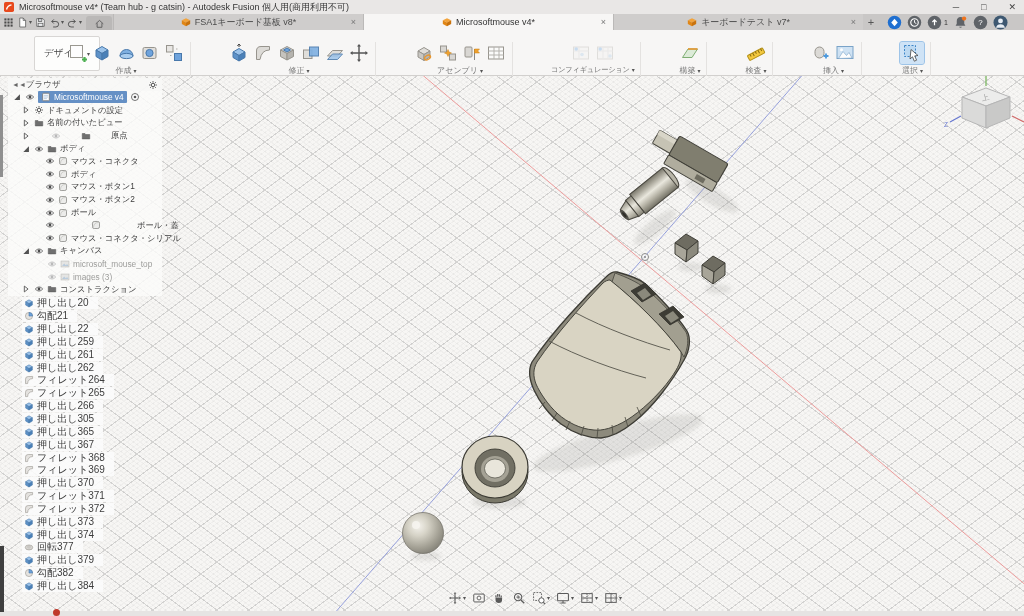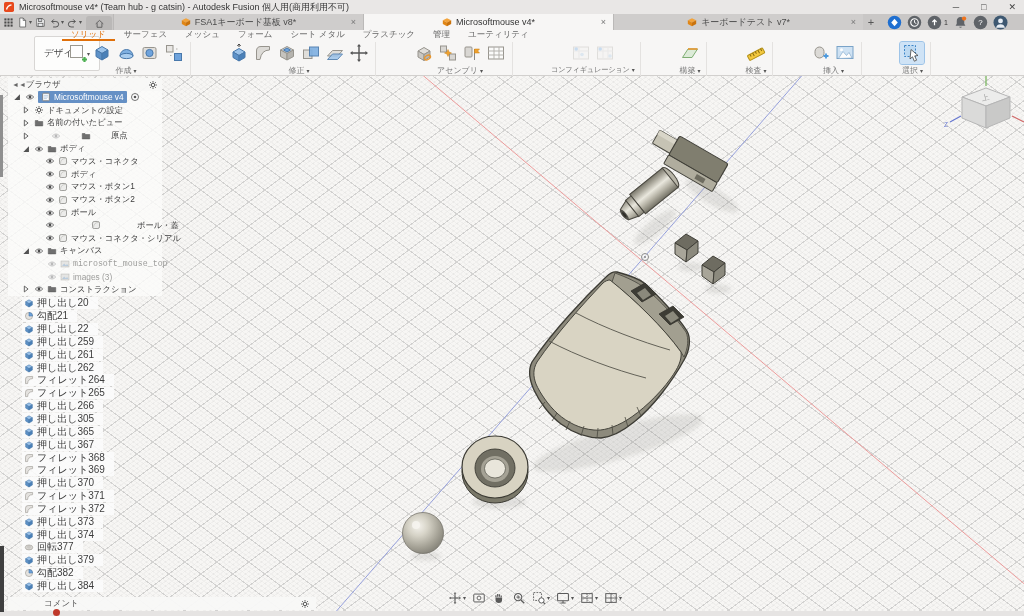--- a/index.html
+++ b/index.html
@@ -247,30 +247,20 @@
           </svg>
         </span>
     </div>
   </div>
 
   <div class="ribbon">
     <div class="ws-btn">
       <span>デザイン</span>
         <span class="caret">▾</span>
     </div>
-    <div class="rtabs" id="ribbon-tabs">
-        <div class="rtab active">ソリッド</div>
-        <div class="rtab">サーフェス</div>
-        <div class="rtab">メッシュ</div>
-        <div class="rtab">フォーム</div>
-        <div class="rtab">シート メタル</div>
-        <div class="rtab">プラスチック</div>
-        <div class="rtab">管理</div>
-        <div class="rtab">ユーティリティ</div>
-      </div>
     <div class="rgroups" id="ribbon-groups">
         <div class="rgroup">
           <div class="rtools">
             <div class="tool">
               <span class="i">
                 <svg viewBox="0 0 20 20" width="20" height="20" xmlns="http://www.w3.org/2000/svg">
                   <rect x="2.5" y="2.5" width="12" height="12" fill="#fdfdfd" stroke="#9a9890"></rect>
                   <path d="M14 16.5h5M16.5 14v5" stroke="#4caf50" stroke-width="2.2" fill="none"></path>
                 </svg>
               </span>
@@ -863,21 +853,21 @@
                 <circle cx="6" cy="6" r="1.7" fill="#4a4a4a"></circle>
               </svg>
             </span>
             <span class="i">
               <svg viewBox="0 0 12 12" width="10" height="10" xmlns="http://www.w3.org/2000/svg">
                 <path d="M1.5 3h3.2l1 1.2h4.8v5.3H1.5z" fill="#6f6f6f" stroke="#565656" stroke-width=".6"></path>
               </svg>
             </span>
             <span>キャンバス</span>
           </div>
-          <div class="brow dim" style="padding-left: 39px; font-family: Liberation Mono, monospace;">
+          <div class="brow dim" style="padding-left: 39px;">
             <span class="i">
               <svg viewBox="0 0 12 12" width="10" height="10" xmlns="http://www.w3.org/2000/svg">
                 <path d="M1.5 6q4.5-5 9 0q-4.5 5-9 0Z" fill="#f2f2f2" stroke="#b9b9b9" stroke-width=".9"></path>
                 <circle cx="6" cy="6" r="1.7" fill="#b9b9b9"></circle>
               </svg>
             </span>
             <span class="i">
               <svg viewBox="0 0 12 12" width="10" height="10" xmlns="http://www.w3.org/2000/svg">
                 <g opacity=".6">
                   <rect x="1.3" y="2.5" width="9.4" height="7" fill="#d8d8d6" stroke="#a5a5a2"></rect>
@@ -1183,30 +1173,20 @@
                 <polygon points="2,4.5 6,2.2 10,4.5 6,6.8" fill="#9cc3ea" stroke="#4878ab" stroke-width=".7"></polygon>
                 <polygon points="2,4.5 6,6.8 6,10.8 2,8.5" fill="#5e92c8" stroke="#4878ab" stroke-width=".7"></polygon>
                 <polygon points="10,4.5 6,6.8 6,10.8 10,8.5" fill="#4a80b8" stroke="#4878ab" stroke-width=".7"></polygon>
               </svg>
             </span>
             <span>押し出し384</span>
           </span>
         </div>
       </div>
 
-    <div class="comments">
-      <span class="lbl">コメント</span>
-      <span class="sp"></span>
-      <span class="i">
-          <svg viewBox="0 0 12 12" width="10" height="10" xmlns="http://www.w3.org/2000/svg">
-            <circle cx="6" cy="6" r="2" fill="none" stroke="#555" stroke-width="1.1"></circle>
-            <path d="M6 1.2v2M6 8.8v2M1.2 6h2M8.8 6h2M2.6 2.6 4 4M9.4 9.4 8 8M9.4 2.6 8 4M2.6 9.4 4 8" stroke="#555" stroke-width="1.1"></path>
-          </svg>
-        </span>
-    </div>
 
     <div class="navbar" id="nav-bar">
         <div class="navbtn">
           <span class="i">
             <svg viewBox="0 0 16 16" width="14" height="14" xmlns="http://www.w3.org/2000/svg">
               <path d="M8 2.8v10.4M2.8 8h10.4" stroke="#5a5a5a" stroke-width="1.2"></path>
               <path d="M8 1 9.5 3.2h-3zM8 15 9.5 12.8h-3zM1 8 3.2 6.5v3zM15 8 12.8 6.5v3z" fill="#5a5a5a"></path>
             </svg>
           </span>
           <span class="caret">▾</span>

